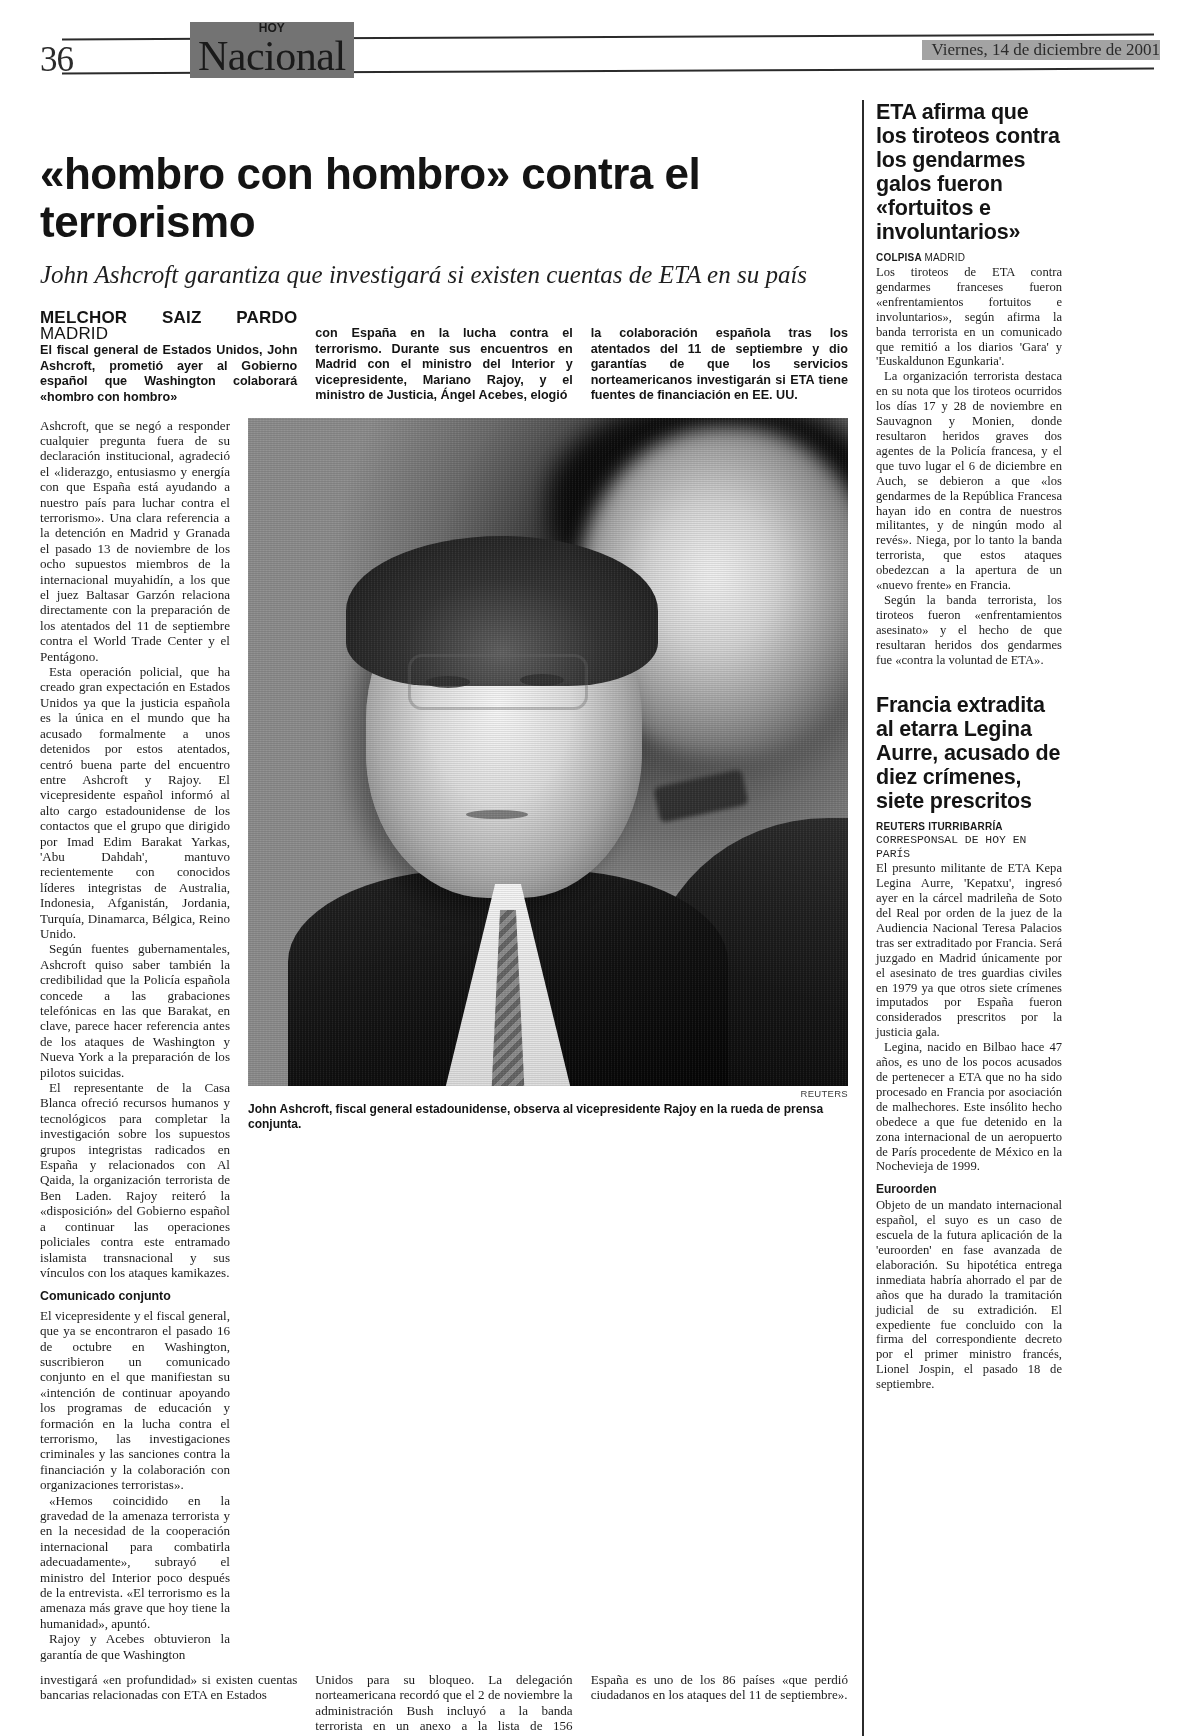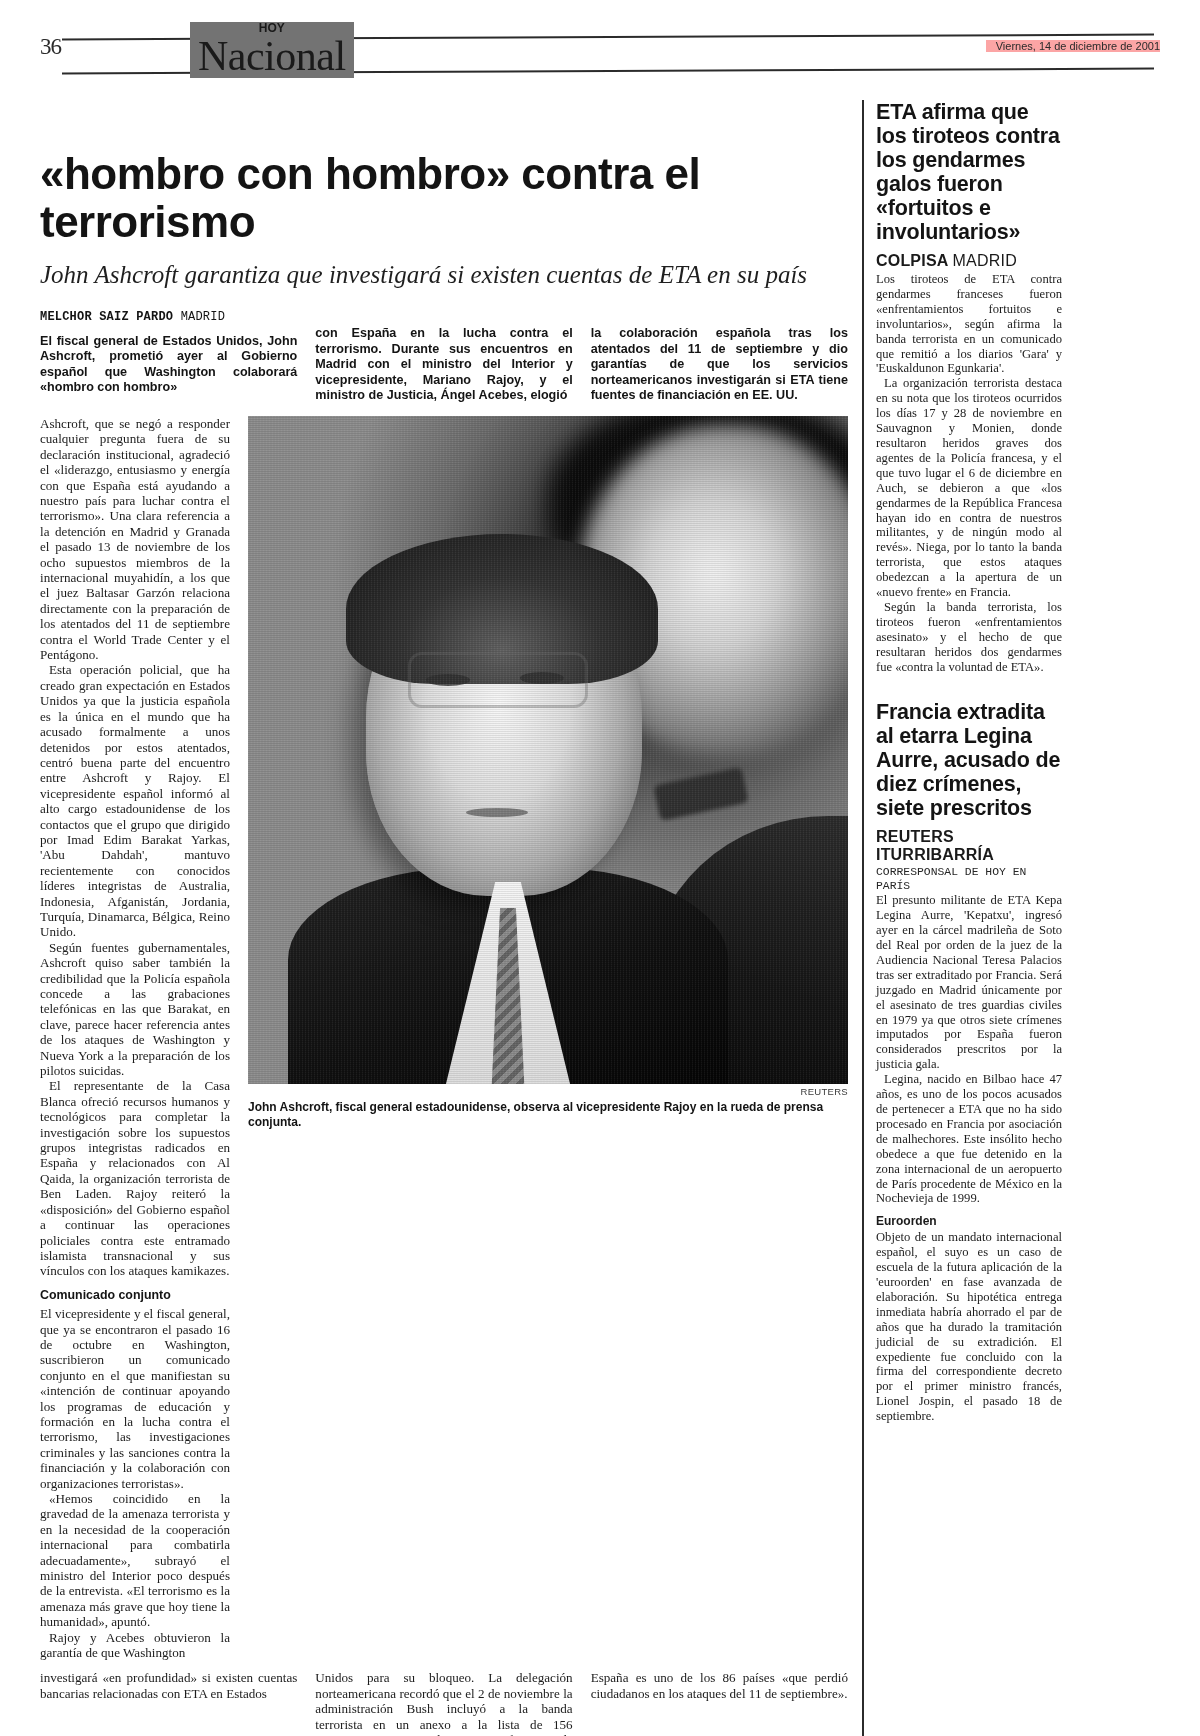--- a/index.html
+++ b/index.html
@@ -11,41 +11,41 @@
     color:#1a1a1a;
     position:relative;
     overflow:hidden;
   }
   .page { width:1200px; height:1736px; padding:26px 40px 18px 40px; position:relative; }
 
   
   .masthead { position:relative; height:64px; }
   .rule-top { position:absolute; left:22px; right:6px; top:10px; height:2px; background:#2b2b2b; transform:rotate(-0.25deg); }
   .rule-bot { position:absolute; left:22px; right:6px; top:44px; height:2px; background:#2b2b2b; transform:rotate(-0.25deg); }
-  .folio { position:absolute; left:0px; top:8px; font-size:23px; font-family:"Liberation Serif", serif; color:#2b2b2b; letter-spacing:-1px;text-align:center;}
+  .folio { position:absolute; left:0px; top:14px; font-size:35px; font-family:"Liberation Serif", serif; color:#2b2b2b; letter-spacing:-1px;text-align:center;}
   .mast-block { position:absolute; left:150px; top:-4px; background:#737373; padding:0 8px; text-align:center; }
   .mast-hoy { font-family:"Liberation Sans", sans-serif; font-weight:bold; font-size:12px; letter-spacing:0px; line-height:12px; color:#1a1a1a; }
   .mast-name { font-family:"Liberation Serif", serif; font-size:42px; line-height:44px; color:#1a1a1a; letter-spacing:-0.5px; }
-  .mast-date { position:absolute; right:0px; top:14px; font-family:Liberation Sans, sans-serif; font-size:11px; color:#2b2b2b; background:#fca5a5; padding-left:10px;}
+  .mast-date { position:absolute; right:0px; top:14px; font-family:Liberation Serif, serif; font-size:17px; color:#2b2b2b; background:#a3a3a3; padding-left:10px;}
 
   
   .grid { display:flex; gap:0px; margin-top:6px; }
   .main-area { width:822px; padding-right:14px; }
   .vrule { width:2px; background:#2b2b2b; margin:4px 12px 0 0; align-self:stretch; }
   .side-area { width:186px; }
 
   
   h1.head { font-family:"Liberation Sans", sans-serif; font-weight:bold; font-size:44px; line-height:48px;
             margin:6px 0 0 0; color:#141414; letter-spacing:-0.5px; }
   .subhead { font-family:"Liberation Serif", serif; font-style:italic; font-size:25px; line-height:30px;
              margin:14px 0 0 0; color:#1f1f1f; }
 
   .lead { display:flex; gap:18px; margin-top:20px; }
   .lead-col { width:262px; font-family:"Liberation Sans", sans-serif; font-weight:bold; font-size:12.6px; line-height:15.6px; color:#141414; text-align:justify;}
-  .byline { font-family:Liberation Mono, monospace; font-weight:bold; font-size:12px; letter-spacing:.2px; margin-bottom:8px;}
+  .byline { font-family:Liberation Sans, sans-serif; font-weight:bold; font-size:17px; letter-spacing:.2px; margin-bottom:2px;}
   .byline .place { font-weight:normal; }
 
   
   .body3 { display:flex; gap:18px; margin-top:12px; align-items:flex-start; }
   .bcol { width:262px; }
   .bodytext { font-family:"Liberation Serif", serif; font-size:13.1px; line-height:15.4px; text-align:justify; color:#1c1c1c; hyphens:auto; }
   .bodytext p { margin:0 0 0 0; text-indent:0; }
   .bodytext p + p { text-indent:9px; }
   .secthead { font-family:"Liberation Sans", sans-serif; font-weight:bold; font-size:12.4px; margin:9px 0 3px 0; color:#141414;}
 
@@ -82,21 +82,21 @@
   .photo .mic { position:absolute; left:408px; top:360px; width:90px; height:36px; background:#3a3733; border-radius:6px; transform:rotate(-12deg); filter:blur(2px);}
   .photo .grain { position:absolute; inset:0; opacity:.16;
       background-image:repeating-linear-gradient(0deg, rgba(0,0,0,.5) 0 1px, transparent 1px 2px),
                        repeating-linear-gradient(90deg, rgba(255,255,255,.35) 0 1px, transparent 1px 3px);}
   .credit { font-family:"Liberation Sans", sans-serif; font-size:9.5px; text-align:right; color:#3a3a3a; margin-top:2px; letter-spacing:.3px;}
   .caption { font-family:"Liberation Sans", sans-serif; font-weight:bold; font-size:12px; line-height:15px; color:#141414; margin-top:3px; }
 
   
   .side-head { font-family:"Liberation Sans", sans-serif; font-weight:bold; font-size:21.5px; line-height:24px;
                color:#141414; margin:4px 0 8px 0; letter-spacing:-0.2px;}
-  .side-byline { font-family:"Liberation Sans", sans-serif; font-weight:bold; font-size:16px; margin-bottom:2px; letter-spacing:.2px;}
+  .side-byline { font-family:"Liberation Sans", sans-serif; font-weight:bold; font-size:10px; margin-bottom:2px; letter-spacing:.2px;}
   .side-byline .place { font-weight:normal; }
   .sidetext { font-family:"Liberation Serif", serif; font-size:12.6px; line-height:14.9px; text-align:justify; color:#1c1c1c; hyphens:auto;}
   .sidetext p { margin:0; }
   .sidetext p + p { text-indent:8px; }
   .side-corr { font-family:Liberation Mono, monospace; font-size:11.4px; line-height:13.4px; color:#262626; letter-spacing:0px;}
   .side-sub { font-family:"Liberation Sans", sans-serif; font-weight:bold; font-size:12px; margin:8px 0 2px 0;}
   .side-gap { height:22px; }
 </style>
 </head>
 <body>

